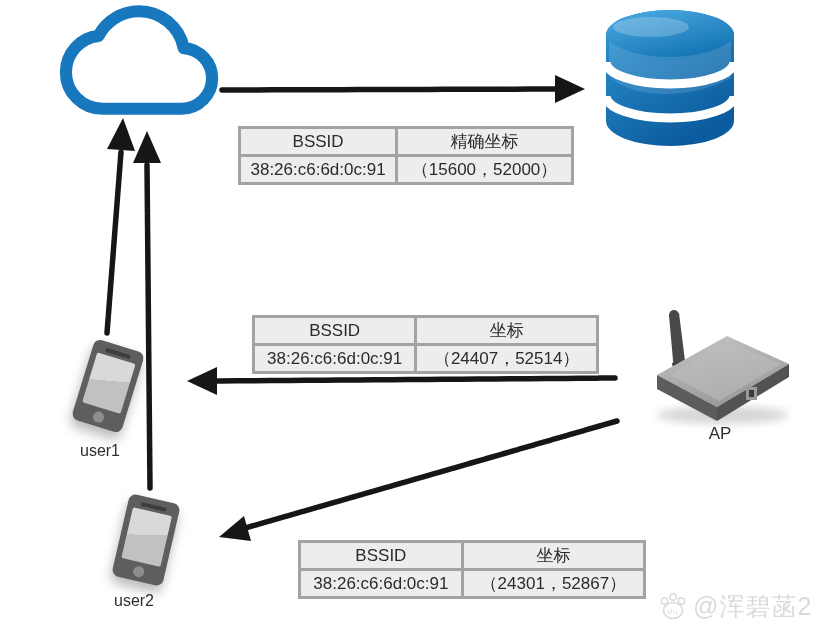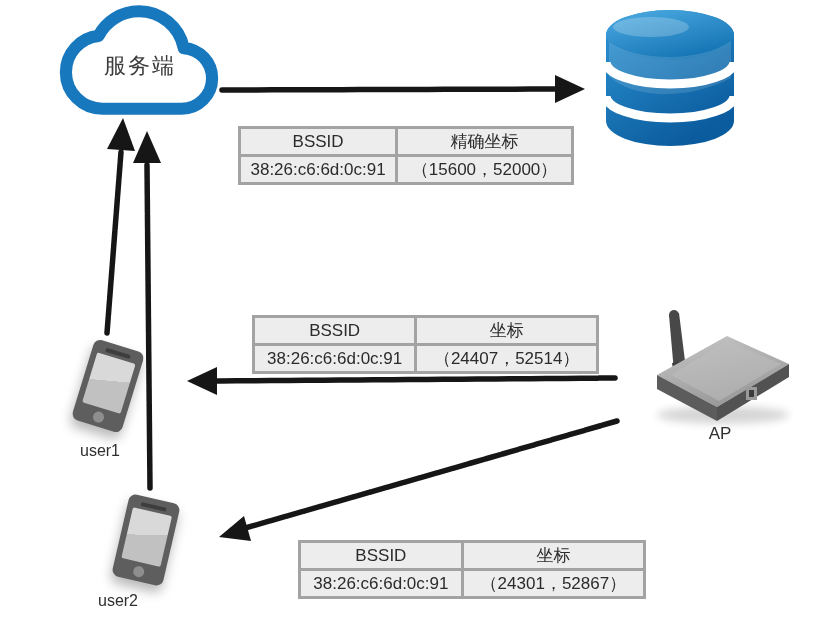--- a/index.html
+++ b/index.html
@@ -13,21 +13,21 @@
   .arrow-line{stroke:#161616;stroke-width:5.5;stroke-linecap:round;fill:none;stroke-dasharray:16 1.2;}
   .arrow-head{fill:#161616;}
 
   
   .cloud-label{left:75px;top:52px;width:130px;text-align:center;color:#3c3c3c;
                font-size:22px;line-height:27px;font-weight:500;letter-spacing:2px;}
 
   
   .dev-label{color:#2f2f2f;font-size:16px;text-align:center;}
   #user1-label{left:58px;top:442px;width:84px;}
-  #user2-label{left:76px;top:592px;width:84px;}
+  #user2-label{left:92px;top:592px;width:84px;}
   #ap-label{left:688px;top:424px;width:64px;font-size:17px;}
 
   
   table.dtable{position:absolute;border-collapse:collapse;background:#ededed;
                table-layout:fixed;border:1.5px solid #6f6f6f;}
   table.dtable th,table.dtable td{border:3px solid #a3a3a3;font-weight:400;color:#2b2b2b;
                text-align:center;font-size:17px;padding:1px 4px;height:21px;white-space:nowrap;overflow:hidden;}
   #table-server{left:238px;top:126px;width:336px;}
   #table-user1{left:252px;top:315px;width:347px;}
   #table-user2{left:298px;top:540px;width:348px;}
@@ -73,21 +73,20 @@
     <g>
       <path class="arrow-line" d="M617,421 L242,529"></path>
       <polygon class="arrow-head" points="219,537 244,516 251,541"></polygon>
     </g>
   </svg>
 
   <svg class="abs" style="left:58px;top:0px;" width="162" height="120" viewBox="-1.3 2.7 26.6 18.6">
     <path d="M19.35 10.04A7.49 7.49 0 0 0 12 4C9.11 4 6.6 5.64 5.35 8.04A5.994 5.994 0 0 0 0 14c0 3.31 2.69 6 6 6h13c2.76 0 5-2.24 5-5 0-2.64-2.05-4.78-4.65-4.96z" fill="#ffffff" stroke="#1878be" stroke-width="2" stroke-linejoin="round"></path>
   </svg>
   <div class="abs cloud-label">
-    <div>服务端</div>
   </div>
 
   <svg class="abs" style="left:603px;top:8px;" width="134" height="142" viewBox="0 0 134 142">
     <defs>
       <linearGradient id="dbBody" x1="0" y1="0" x2="0.55" y2="1">
         <stop offset="0" stop-color="#2f97d6"></stop>
         <stop offset="1" stop-color="#0b5c9e"></stop>
       </linearGradient>
       <linearGradient id="dbTop" x1="0" y1="0" x2="0.6" y2="1">
         <stop offset="0" stop-color="#4fadе4"></stop>
@@ -171,14 +170,24 @@
     <polygon points="27,60 43,57 46,76 30,79" fill="#3e3e3e"></polygon>
     <polygon points="12,72 82,33 144,61 72,104" fill="url(#apTop)"></polygon>
     <polygon points="82,38 136,61 74,98 26,72" fill="#bdbdbd" opacity="0.55"></polygon>
     <polygon points="12,72 12,86 72,118 72,104" fill="#5c5c5c"></polygon>
     <polygon points="72,104 144,61 144,74 72,118" fill="#525252"></polygon>
     <rect x="101" y="84" width="11" height="13" fill="#9a9a9a"></rect>
     <rect x="104" y="87" width="5" height="7" fill="#3b3b3b"></rect>
   </svg>
   <div class="abs dev-label" id="ap-label">AP</div>
 
+  <div class="abs watermark">
+    <svg width="30" height="30" viewBox="0 0 30 30">
+      <ellipse cx="15" cy="19.5" rx="9.5" ry="8" fill="none" stroke="#dadada" stroke-width="1.6"></ellipse>
+      <circle cx="6.5" cy="10" r="3.2" fill="none" stroke="#dadada" stroke-width="1.4"></circle>
+      <circle cx="15" cy="6" r="3.2" fill="none" stroke="#dadada" stroke-width="1.4"></circle>
+      <circle cx="23.5" cy="10" r="3.2" fill="none" stroke="#dadada" stroke-width="1.4"></circle>
+      <text x="15" y="23" text-anchor="middle" font-size="8" fill="#dadada">du</text>
+    </svg>
+    <span>@浑碧菡2</span>
+  </div>
 
 </div>
 
 </body></html>

